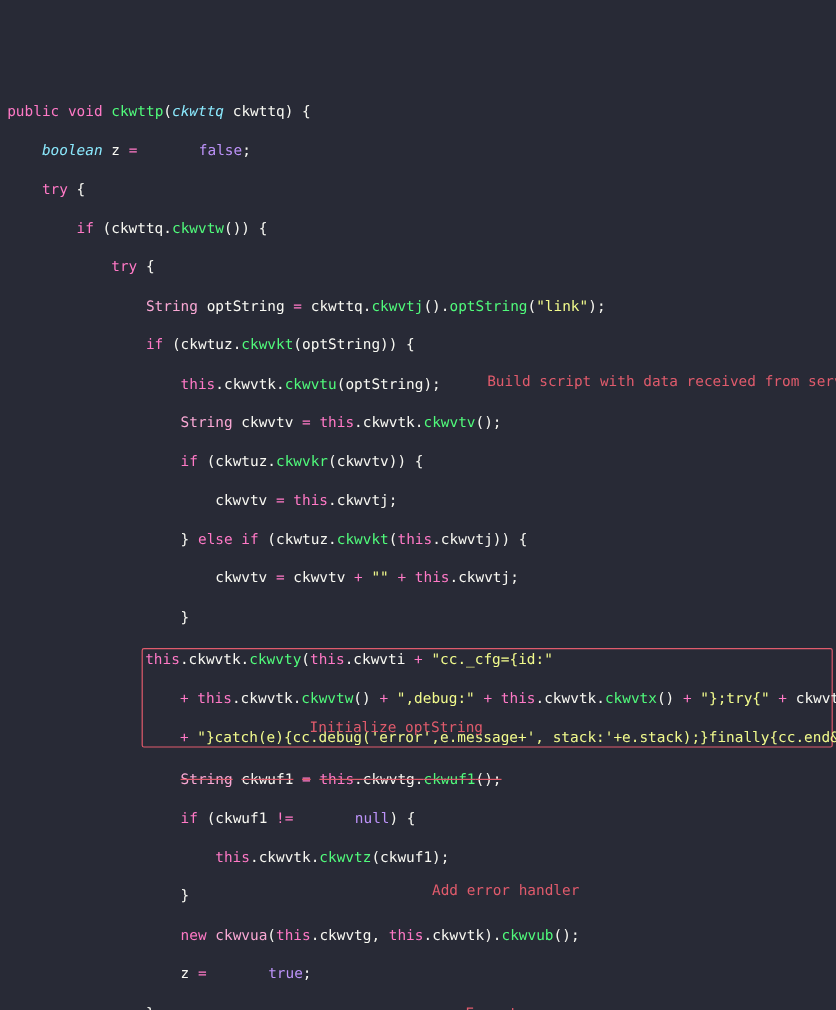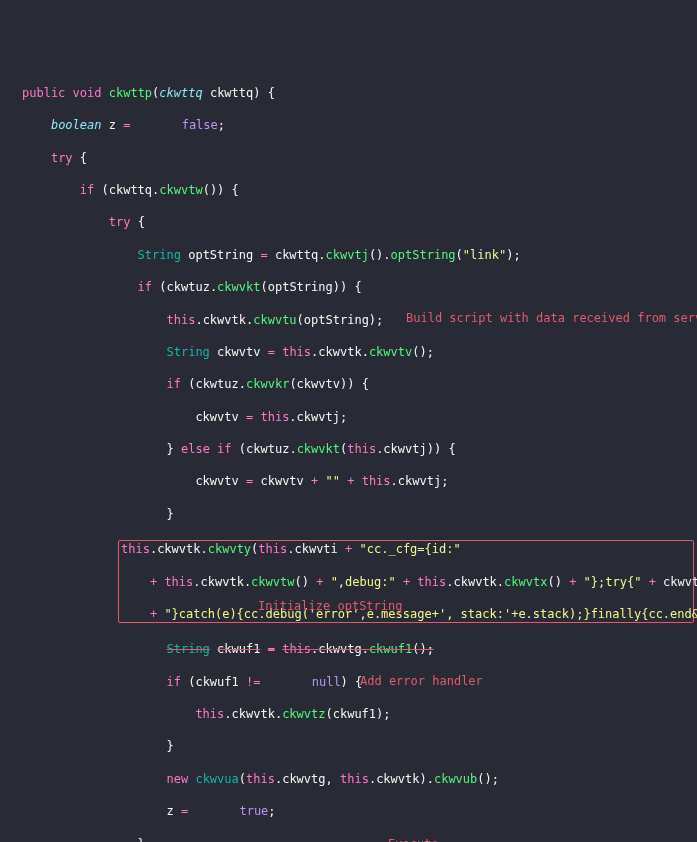--- a/index.html
+++ b/index.html
@@ -8,29 +8,29 @@
     font-family: 'Consolas', 'Monaco', monospace;
     font-size: 12px;
     line-height: 1.35;
     color: #f8f8f2;
     width: 697px;
     height: 842px;
     padding: 4px 0;
     overflow: hidden;
     white-space: pre;
   }
-  .ln { display: block; padding-left: 22px; }
+  .ln { display: block; padding-left: 6px; }
   .kw { color: #ff79c6; }
   .ty { color: #8be9fd; font-style: italic; }
   .id { color: #f8f8f2; }
   .mth { color: #50fa7b; }
   .op { color: #ff79c6; }
   .pn { color: #f8f8f2; }
   .str { color: #f1fa8c; }
-  .cls { color: #14b8a6; }
+  .cls { color: #f9a8d4; }
   .bool { color: #bd93f9; margin-left: 44px; }
   .box {
     border: 1px solid #e05b6c;
     border-radius: 2px;
     display: block;
     margin: 2px;
   }
   .ann {
     color: #e05b6c;
     position: absolute;
@@ -91,17 +91,17 @@
 
 
 
 
 
 
 
 
 <span class="ann" style="left:406px; top:290px;">Build script with data received from server</span>
 <span class="ann" style="left:258px; top:578px;">Initialize optString</span>
-<span class="ann" style="left:360px; top:653px;text-align:center;">Add error handler</span>
+<span class="ann" style="left:360px; top:714px;text-align:center;">Add error handler</span>
 <span class="ann" style="left:388px; top:816px;">Execute</span>
 </div>
 
 
 
 </body></html>

